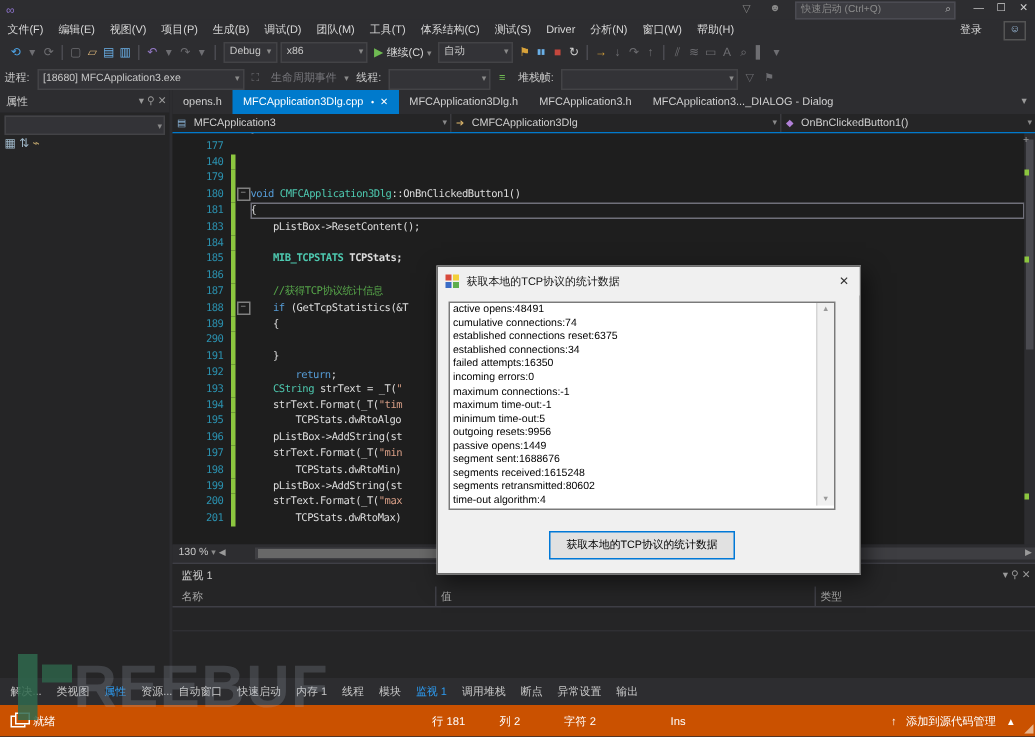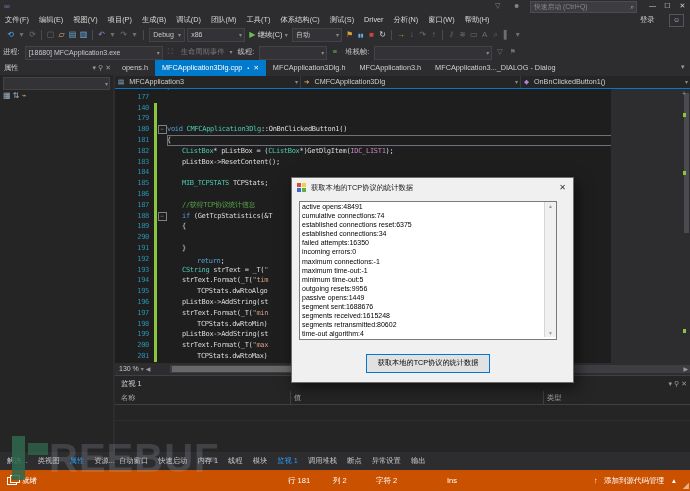--- a/index.html
+++ b/index.html
@@ -52,21 +52,21 @@
   .dtab .dot{margin-left:5px;font-size:6px;}
   .dtab .x{margin-left:4px;font-size:6.5px;}
   #tab-overflow{left:681px;top:63px;color:#9a9a9a;font-size:7px;}
   
   #navbar{left:115px;top:76px;width:575px;height:12px;background:#252526;font-size:7.2px;line-height:12px;}
   .navsec{position:absolute;top:0;height:12px;border-right:1px solid #3a3a3e;}
   .navsec .ic{margin:0 3px;font-size:6.5px;}
   .navsec .ar{position:absolute;right:2px;color:#8a8a8a;font-size:6px;}
   #nav-blue-line{left:115px;top:88px;width:575px;height:1px;background:#007acc;}
   
-  #code{left:115px;top:89px;width:496px;height:274px;background:#1e1e1e;overflow:hidden;}
+  #code{left:115px;top:89px;width:568px;height:274px;background:#1e1e1e;overflow:hidden;}
   #codelines{position:absolute;left:0;top:-8px;width:568px;}
   .cl{height:10.8px;display:flex;align-items:stretch;font-family:"DejaVu Sans Mono",monospace;
       font-size:7px;line-height:10.8px;letter-spacing:-0.3px;white-space:pre;}
   .cl .ln{width:34px;text-align:right;padding-right:5px;color:#2b91af;font-size:7px;flex:none;}
   .cl .chg{width:3px;flex:none;}
   .cl .chg.g{background:#8cc63f;}
   .cl .fold{width:10px;flex:none;color:#9a9a9a;font-size:6px;text-align:center;line-height:10.8px;}
   .cl .fold .fbox{display:inline-block;width:7px;height:7px;border:1px solid #808080;line-height:5px;font-size:6px;background:#1e1e1e;}
   .cl .ct{flex:1;color:#dcdcdc;}
   .cl.cur .ct{outline:1px solid #70707a;outline-offset:-1px;}
@@ -214,24 +214,23 @@
 <div id="nav-blue-line" class="abs"></div>
 
 <div id="code" class="abs">
   <div id="codelines">
       <div class="cl"><span class="ln">176</span><span class="chg"></span><span class="fold"></span><span class="ct" style="padding-left: 0px;"><span class="tk-p">}</span></span></div>
       <div class="cl"><span class="ln">177</span><span class="chg"></span><span class="fold"></span><span class="ct" style="padding-left: 0px;"></span></div>
       <div class="cl"><span class="ln">140</span><span class="chg g"></span><span class="fold"></span><span class="ct" style="padding-left: 0px;"></span></div>
       <div class="cl"><span class="ln">179</span><span class="chg g"></span><span class="fold"></span><span class="ct" style="padding-left: 0px;"></span></div>
       <div class="cl"><span class="ln">180</span><span class="chg g"></span><span class="fold"><span class="fbox">−</span></span><span class="ct" style="padding-left: 0px;"><span class="tk-k">void </span><span class="tk-t">CMFCApplication3Dlg</span><span class="tk-p">::OnBnClickedButton1()</span></span></div>
       <div class="cl cur"><span class="ln">181</span><span class="chg g"></span><span class="fold"></span><span class="ct" style="padding-left: 0px;"><span class="tk-p">{</span></span></div>
-      <div class="cl"><span class="ln">182</span><span class="chg g"></span><span class="fold"></span><span class="ct" style="padding-left: 15px;"><span class="tk-t">CListBox</span><span class="tk-p">* pListBox = (</span><span class="tk-t">CListBox</span><span class="tk-p">*)GetDlgItem(</span><span class="tk-m">IDC_LIST1</span><span class="tk-p">);</span></span></div>
       <div class="cl"><span class="ln">183</span><span class="chg g"></span><span class="fold"></span><span class="ct" style="padding-left: 15px;"><span class="tk-p">pListBox-&gt;ResetContent();</span></span></div>
       <div class="cl"><span class="ln">184</span><span class="chg g"></span><span class="fold"></span><span class="ct" style="padding-left: 0px;"></span></div>
-      <div class="cl"><span class="ln">185</span><span class="chg g"></span><span class="fold"></span><span class="ct" style="padding-left: 15px;"><span class="tk-t">MIB_TCPSTATS</span><span class="tk-p"> TCPStats;</span></span></div>
+      <div class="cl"><span class="ln">185</span><span class="chg g"></span><span class="fold"></span><span class="ct" style="padding-left: 15px; font-weight: bold;"><span class="tk-t">MIB_TCPSTATS</span><span class="tk-p"> TCPStats;</span></span></div>
       <div class="cl"><span class="ln">186</span><span class="chg g"></span><span class="fold"></span><span class="ct" style="padding-left: 0px;"></span></div>
       <div class="cl"><span class="ln">187</span><span class="chg g"></span><span class="fold"></span><span class="ct" style="padding-left: 15px;"><span class="tk-c">//获得TCP协议统计信息</span></span></div>
       <div class="cl"><span class="ln">188</span><span class="chg g"></span><span class="fold"><span class="fbox">−</span></span><span class="ct" style="padding-left: 15px;"><span class="tk-k">if</span><span class="tk-p"> (GetTcpStatistics(&amp;T</span></span></div>
       <div class="cl"><span class="ln">189</span><span class="chg g"></span><span class="fold"></span><span class="ct" style="padding-left: 15px;"><span class="tk-p">{</span></span></div>
       <div class="cl"><span class="ln">290</span><span class="chg g"></span><span class="fold"></span><span class="ct" style="padding-left: 30px; margin-top: 24px;"><span class="tk-k">return</span><span class="tk-p">;</span></span></div>
       <div class="cl"><span class="ln">191</span><span class="chg g"></span><span class="fold"></span><span class="ct" style="padding-left: 15px;"><span class="tk-p">}</span></span></div>
       <div class="cl"><span class="ln">192</span><span class="chg g"></span><span class="fold"></span><span class="ct" style="padding-left: 0px;"></span></div>
       <div class="cl"><span class="ln">193</span><span class="chg g"></span><span class="fold"></span><span class="ct" style="padding-left: 15px;"><span class="tk-t">CString</span><span class="tk-p"> strText = _T(</span><span class="tk-s">"</span></span></div>
       <div class="cl"><span class="ln">194</span><span class="chg g"></span><span class="fold"></span><span class="ct" style="padding-left: 15px;"><span class="tk-p">strText.Format(_T(</span><span class="tk-s">"tim</span></span></div>
       <div class="cl"><span class="ln">195</span><span class="chg g"></span><span class="fold"></span><span class="ct" style="padding-left: 30px;"><span class="tk-p">TCPStats.dwRtoAlgo</span></span></div>

